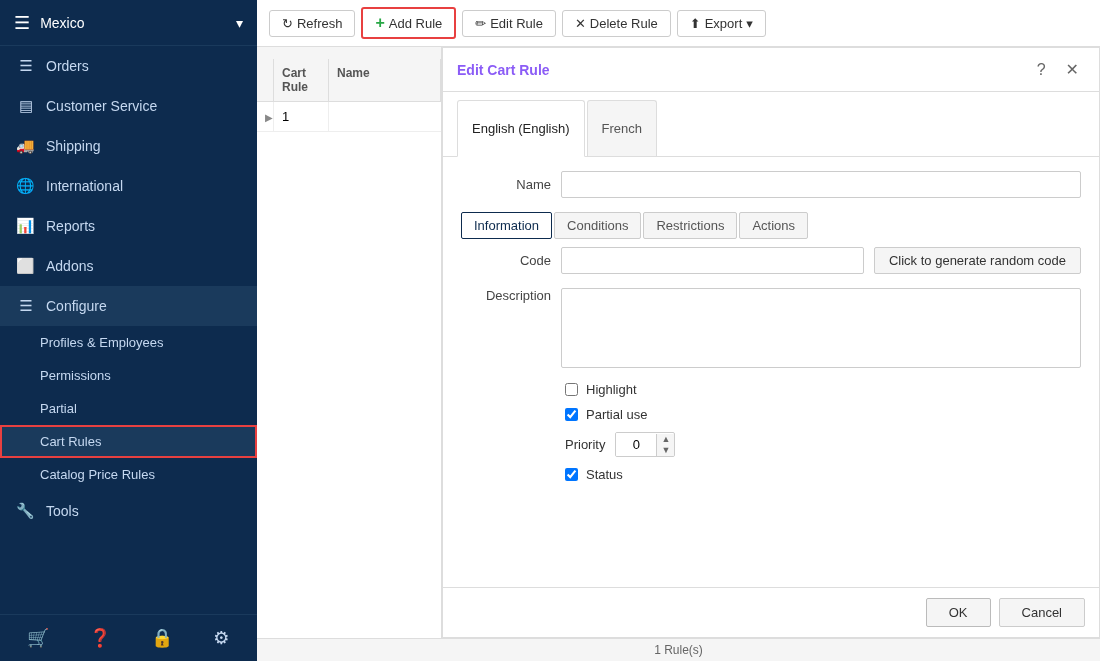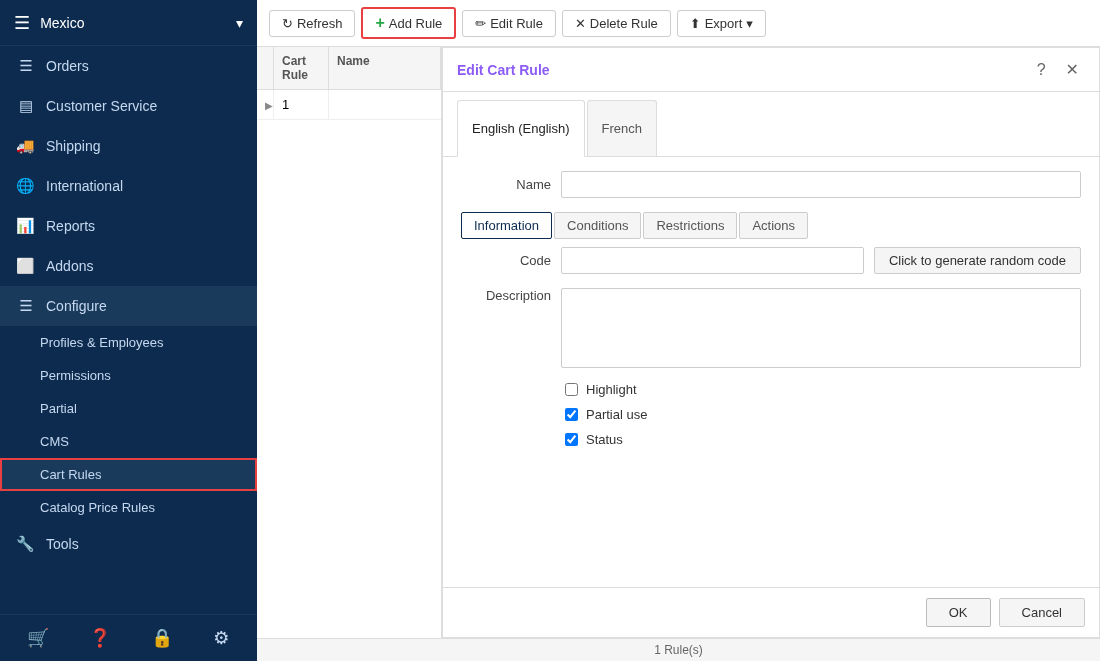--- a/index.html
+++ b/index.html
@@ -118,20 +118,21 @@
       display: flex;
       background: #f5f5f5;
       border-bottom: 1px solid #ddd;
       font-weight: 600;
       font-size: 12px;
       color: #555;
     }
     .table-header-cell {
       padding: 7px 8px;
       border-right: 1px solid #ddd;
+      margin-top: 12px;
     }
     .table-row {
       display: flex;
       align-items: center;
       border-bottom: 1px solid #eee;
       font-size: 13px;
     }
     .table-cell {
       padding: 7px 8px;
       border-right: 1px solid #eee;
@@ -392,23 +393,20 @@
     </div>
 
     <div class="sub-nav-item">
       <span>Profiles &amp; Employees</span>
     </div>
     <div class="sub-nav-item">
       <span>Permissions</span>
     </div>
     <div class="sub-nav-item">
       <span>Partial</span>
-    </div>
-    <div class="sub-nav-item">
-      <span>CMS</span>
     </div>
     <div class="sub-nav-item active">
       <span>Cart Rules</span>
     </div>
     <div class="sub-nav-item">
       <span>Catalog Price Rules</span>
     </div>
 
     <div class="nav-item">
       <span class="nav-icon">🔧</span>
@@ -505,20 +503,30 @@
         <div class="checkbox-row">
           <input type="checkbox" id="highlight-cb" style="">
           <label class="checkbox-label" for="highlight-cb">Highlight</label>
         </div>
 
         <div class="checkbox-row">
           <input type="checkbox" id="partial-use-cb" checked="" style="">
           <label class="checkbox-label" for="partial-use-cb">Partial use</label>
         </div>
 
+        <div class="priority-row">
+          <span class="priority-label">Priority</span>
+          <div class="priority-input-wrap">
+            <input type="text" class="priority-input" value="0" style="">
+            <div class="priority-spinners">
+              <button class="spin-btn">▲</button>
+              <button class="spin-btn">▼</button>
+            </div>
+          </div>
+        </div>
 
         <div class="checkbox-row">
           <input type="checkbox" id="status-cb" checked="" style="">
           <label class="checkbox-label" for="status-cb">Status</label>
         </div>
       </div>
 
       <div class="panel-footer">
         <button class="footer-btn ok">OK</button>
         <button class="footer-btn">Cancel</button>

